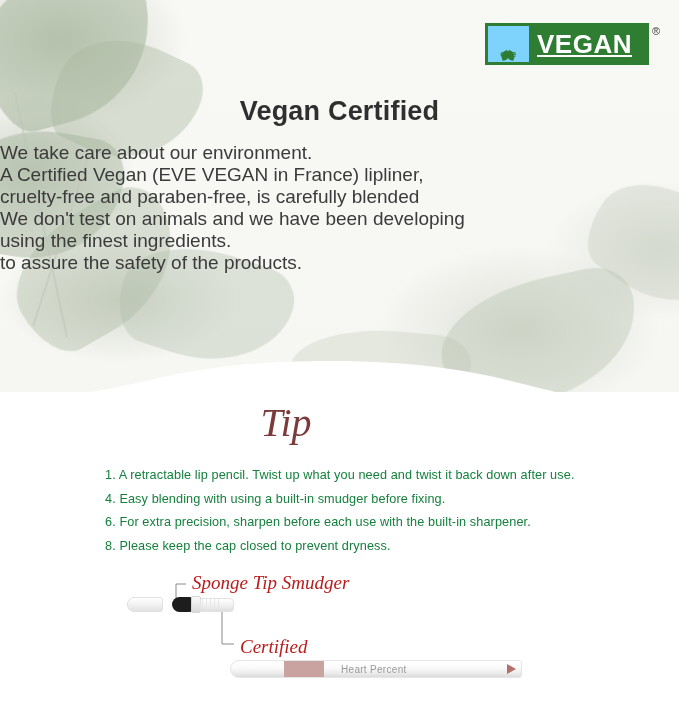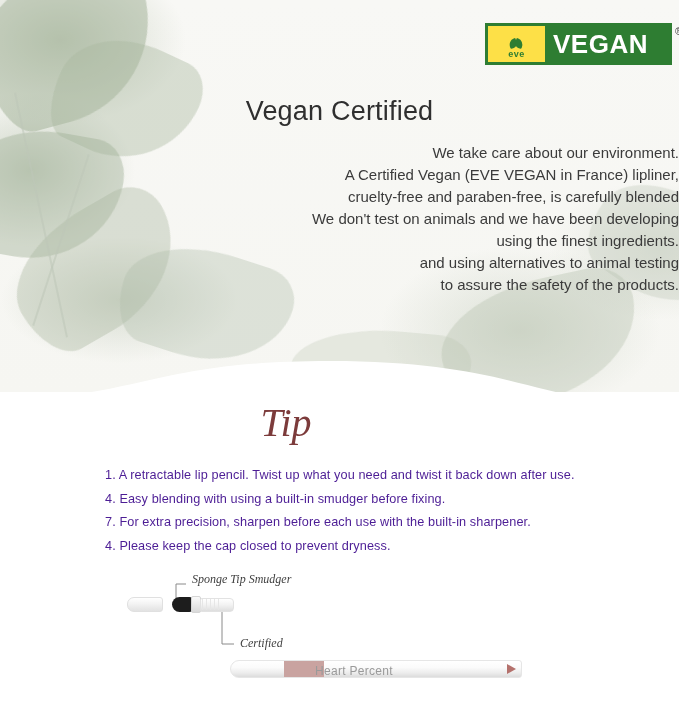--- a/index.html
+++ b/index.html
@@ -60,26 +60,26 @@
   .stem.s2 { top: 150px; left: 60px; width: 2px; height: 180px; transform: rotate(18deg); }
 
   .vegan-logo {
     position: absolute;
     top: 23px; left: 485px;
     display: flex;
     align-items: stretch;
     height: 42px;
   }
   .logo-mark {
-    width: 60px;
-    background: #fde047;
+    width: 44px;
+    background: #7dd3fc;
     border: 3px solid #2e7d32;
     border-right: none;
     display: flex;
-    align-items: center;
+    align-items: flex-end;
     justify-content: center;
     position: relative;
   }
   .logo-leafglyph {
     width: 16px; height: 10px;
     position: relative;
     margin-bottom: 1px;
   }
   .logo-leafglyph span {
     position: absolute;
@@ -98,49 +98,50 @@
     color: #2e7d32;
     letter-spacing: 0.5px;
     font-weight: bold;
   }
   .logo-word {
     background: #2e7d32;
     color: #ffffff;
     font-size: 26px;
     font-weight: bold;
     letter-spacing: 0.5px;
-    padding: 0 21px 0 8px;
+    padding: 0 14px 0 8px;
     display: flex;
     align-items: center;
     border: 3px solid #2e7d32;
     border-left: none;
+    text-decoration: underline;
   }
   .logo-reg {
     font-size: 11px;
     color: #3a3a3a;
     margin-left: 3px;
     margin-top: 2px;
   }
 
   .vegan-title {
     position: absolute;
     top: 96px;
     left: 0; right: 0;
     text-align: center;
     font-size: 27px;
-    font-weight: normal;
+    font-weight: bold;
     color: #2f2f2f;
     letter-spacing: 0.2px;
   }
   .vegan-body {
     position: absolute;
     top: 142px;
     left: 0; right: 0;
-    text-align: right;
-    font-size: 15px;
+    text-align: left;
+    font-size: 19px;
     line-height: 22px;
     color: #3b3b3b;
   }
 
   
   .divider {
     position: absolute;
     top: 355px; left: 0;
     width: 679px; height: 60px;
     pointer-events: none;
@@ -164,38 +165,38 @@
     color: #7c3b3b;
   }
   .tip-list {
     position: absolute;
     top: 76px;
     left: 105px;
     width: 500px;
   }
   .tip-item {
     font-size: 12.7px;
-    color: #4c1d95;
+    color: #15803d;
     line-height: 15px;
     margin-bottom: 8.5px;
     letter-spacing: 0.1px;
   }
 
   
   .diagram {
     position: absolute;
     top: 180px; left: 0;
     width: 679px; height: 156px;
   }
   .callout-label {
     position: absolute;
     font-family: "Liberation Serif", serif;
     font-style: italic;
-    font-size: 12px;
-    color: #404040;
+    font-size: 19px;
+    color: #b91c1c;
   }
   .lbl-smudger { top: 0px; left: 192px; }
   .lbl-sharpener { top: 64px; left: 240px; }
 
   
   .cap {
     position: absolute;
     top: 25px; left: 127px;
     width: 36px; height: 15px;
     background: linear-gradient(180deg,#ffffff 0%,#f3f3f3 45%,#e2e2e2 100%);
@@ -253,22 +254,22 @@
     border-radius: 9px 3px 3px 9px;
   }
   .pencil .band {
     position: absolute;
     left: 54px; top: 1px;
     width: 40px; height: 16px;
     background: #c9a3a0;
   }
   .pencil .brandtext {
     position: absolute;
-    left: 85px; top: 4px;
-    font-size: 12px;
+    left: 111px; top: 4px;
+    font-size: 10px;
     color: #9a9a9a;
     letter-spacing: 0.3px;
   }
   .pencil .arrow {
     position: absolute;
     right: 6px; top: 4px;
     width: 0; height: 0;
     border-left: 9px solid #b4716c;
     border-top: 5px solid transparent;
     border-bottom: 5px solid transparent;
@@ -305,37 +306,36 @@
     </div>
 
     <div class="vegan-title">Vegan Certified</div>
 
     <div class="vegan-body">
       <div>We take care about our environment.</div>
       <div>A Certified Vegan (EVE VEGAN in France) lipliner,</div>
       <div>cruelty-free and paraben-free, is carefully blended</div>
       <div>We don't test on animals and we have been developing</div>
       <div>using the finest ingredients.</div>
-      <div>and using alternatives to animal testing</div>
       <div>to assure the safety of the products.</div>
     </div>
   </div>
 
   <svg class="divider" viewBox="0 0 679 60" preserveAspectRatio="none">
     <path d="M0,0 L0,44 C140,44 150,6 330,6 C520,6 540,52 679,52 L679,60 L0,60 Z" fill="#ffffff"></path>
   </svg>
 
   <div class="tip-section">
     <div class="tip-title">Tip</div>
 
     <div class="tip-list">
       <div class="tip-item">1. A retractable lip pencil. Twist up what you need and twist it back down after use.</div>
       <div class="tip-item">4. Easy blending with using a built-in smudger before fixing.</div>
-      <div class="tip-item">7. For extra precision, sharpen before each use with the built-in sharpener.</div>
-      <div class="tip-item">4. Please keep the cap closed to prevent dryness.</div>
+      <div class="tip-item">6. For extra precision, sharpen before each use with the built-in sharpener.</div>
+      <div class="tip-item">8. Please keep the cap closed to prevent dryness.</div>
     </div>
 
     <div class="diagram">
 
       <svg width="679" height="156" style="position:absolute;top:0;left:0;">
         <path d="M186,12 L176,12 L176,28" stroke="#8a8a8a" stroke-width="1" fill="none"></path>
         <path d="M222,40 L222,72 L234,72" stroke="#8a8a8a" stroke-width="1" fill="none"></path>
       </svg>
 
       <div class="callout-label lbl-smudger">Sponge Tip Smudger</div>

